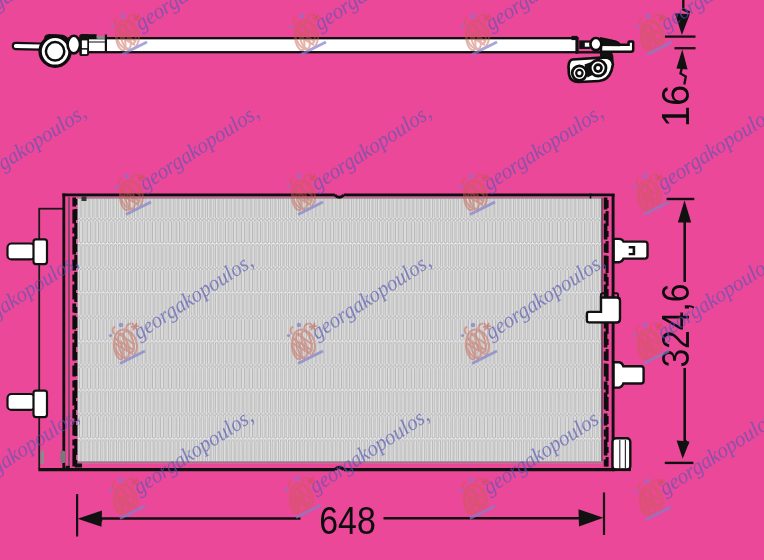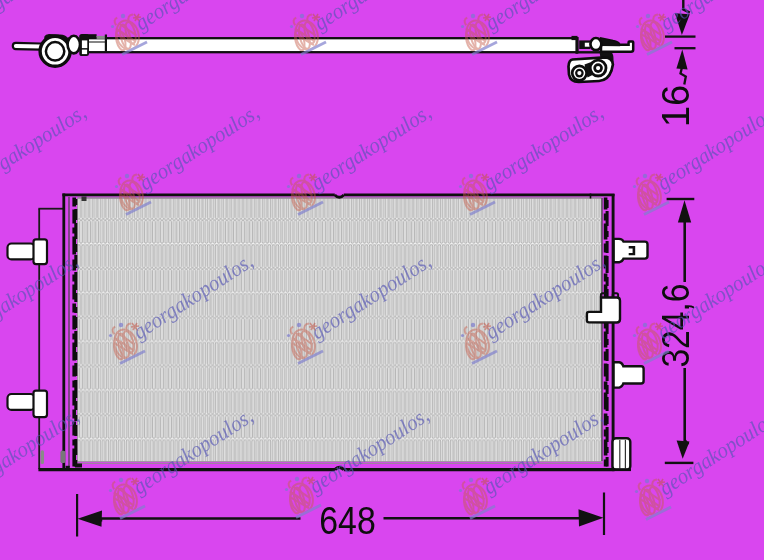--- a/index.html
+++ b/index.html
@@ -1,16 +1,16 @@
 <!DOCTYPE html>
 <html><head>
 <meta charset="utf-8">
 <style>
 html,body{margin:0;padding:0;background:#fff;}
-#page{width:764px;height:560px;position:relative;overflow:hidden;background:#d946ef;}
+#page{width:764px;height:560px;position:relative;overflow:hidden;background:#ec4899;}
 svg{display:block;}
 text{font-family:"Liberation Sans",sans-serif;}
 .wmt{font-family:"Liberation Serif",serif;font-style:italic;}
 </style>
 </head>
 <body>
 <div id="page">
 <svg width="764" height="560" viewBox="0 0 764 560">
 <defs>
 <pattern id="fins" width="8.1" height="48.8" patternUnits="userSpaceOnUse">

